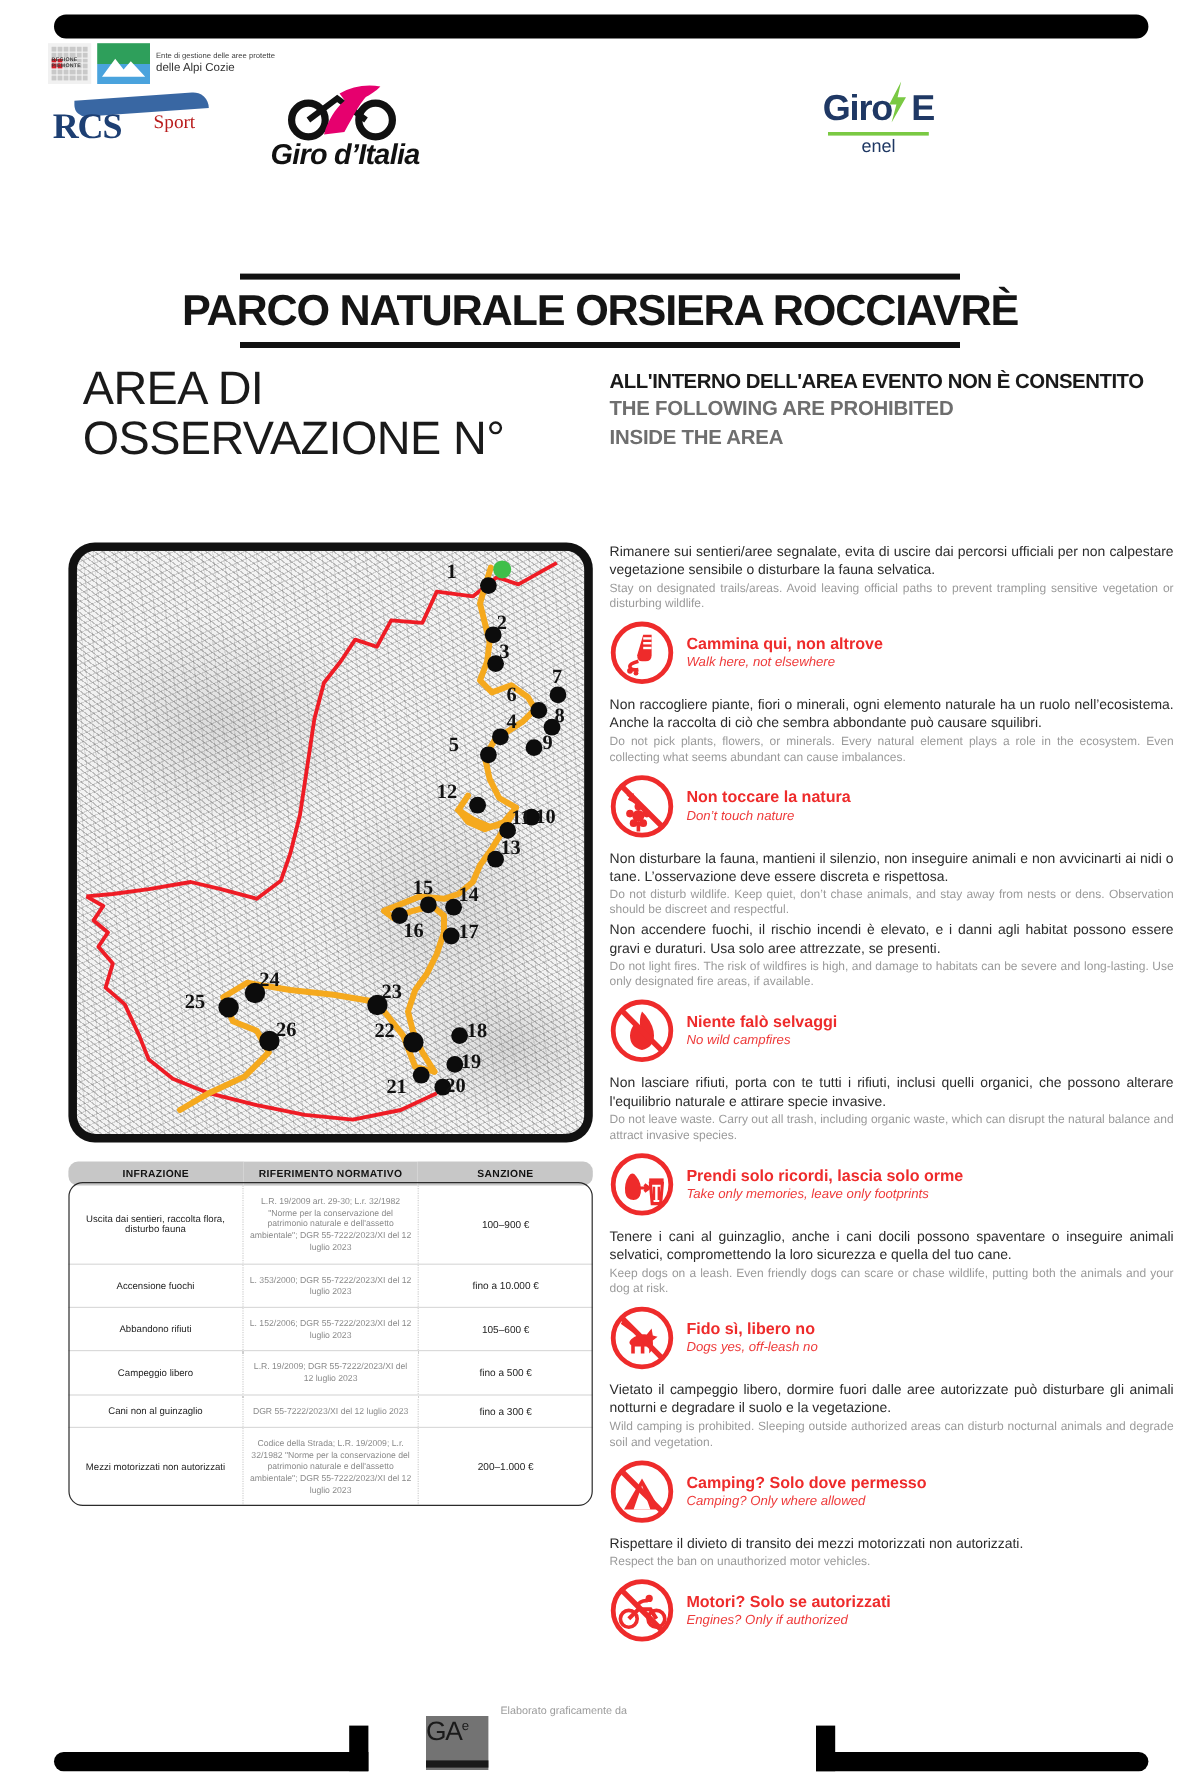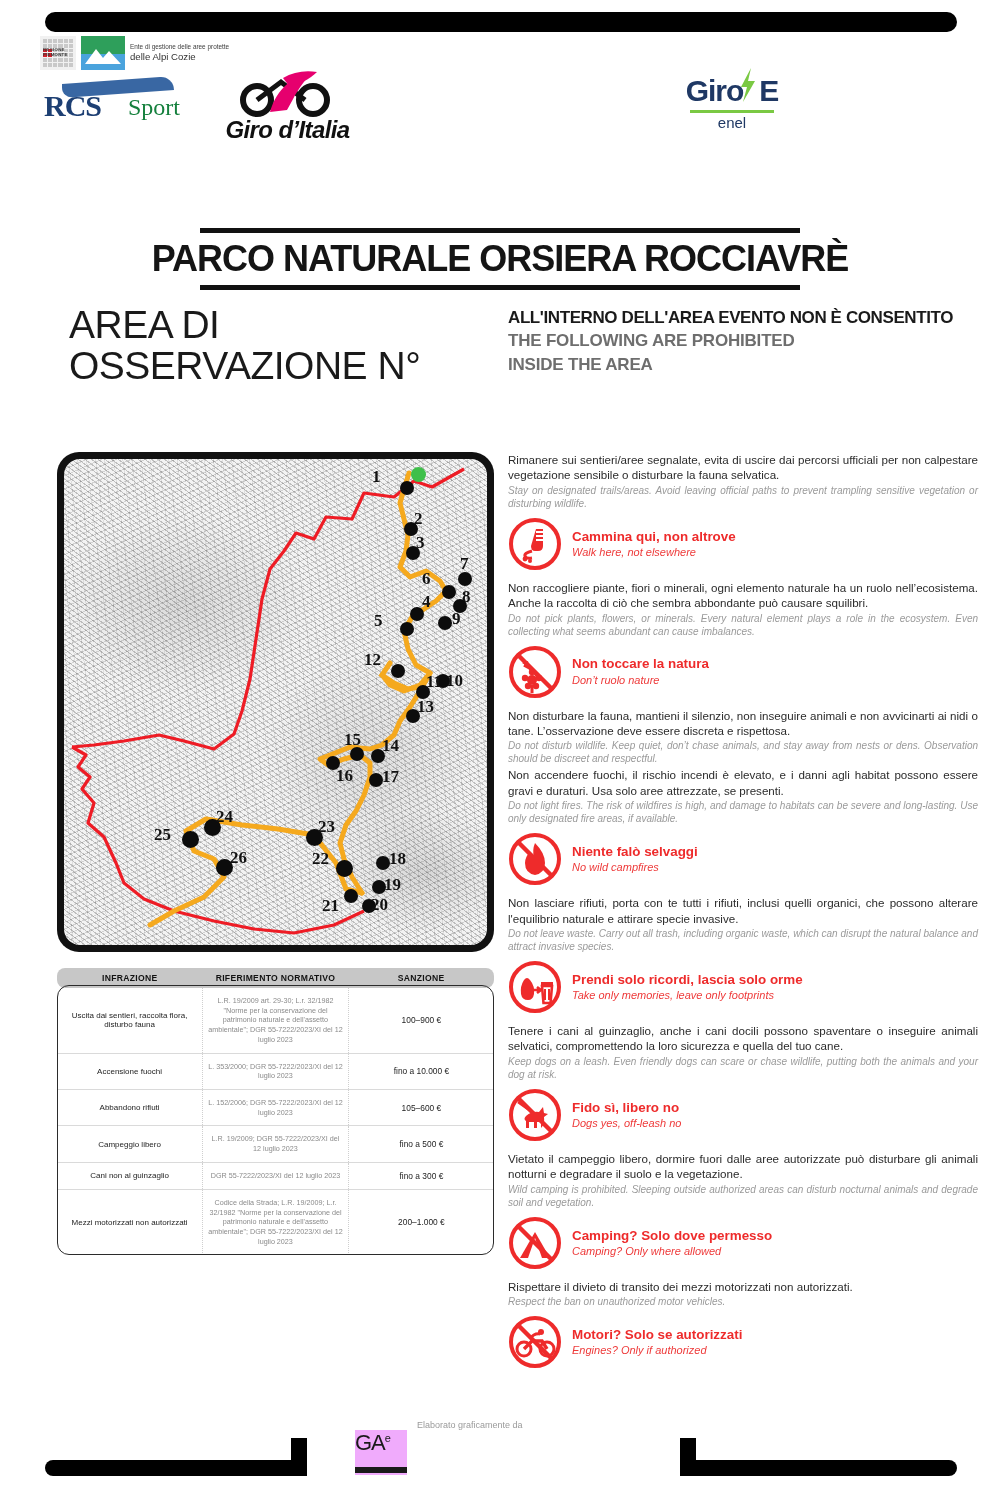--- a/index.html
+++ b/index.html
@@ -42,21 +42,21 @@
   .rp-mount svg { position:absolute; left:0; top:8px; }
   .rp-text { font-size: 7.2px; color: #404040; line-height: 1.25; }
   .rp-text .l1 { font-size: 6.4px; }
   .rp-text .l2 { font-size: 9.6px; color:#333; }
 
   .logo-rcs { position: absolute; left: 40px; top: 78px; width: 140px; height: 42px; }
   .logo-rcs .swoosh { position:absolute; left:22px; top:2px; width:112px; height:14px;
      background:#2e5f9e; border-radius: 0 40px 0 30px; transform: skewY(-4deg); opacity:.95;}
   .logo-rcs .rcs { position:absolute; left:4px; top:11px; font-size:30px; font-weight:bold;
      color:#1d3f73; font-family:"Liberation Serif", serif; letter-spacing:-1px; }
-  .logo-rcs .sport { position:absolute; left:88px; top:16px; font-size:24px; color:#15803d;
+  .logo-rcs .sport { position:absolute; left:88px; top:16px; font-size:16px; color:#b91c1c;
      font-family:"Liberation Serif", serif; }
 
   .logo-giro { position: absolute; left: 225px; top: 70px; width: 125px; text-align:center; }
   .logo-giro .bike { height:48px; position:relative; }
   .logo-giro .word { font-size:24px; font-weight:bold; font-style:italic; color:#111;
       font-family:"Liberation Sans", sans-serif; letter-spacing:-.6px; margin-top:-2px;}
 
   .logo-giroe { position: absolute; left: 672px; top: 74px; width: 120px; text-align:center; }
   .logo-giroe .ge { font-size: 30px; font-weight: bold; color:#1f3864; letter-spacing:-1px;
      font-family:"Liberation Sans", sans-serif; position:relative; display:inline-block;}
@@ -126,34 +126,34 @@
   td.c2 { font-size:7.2px; color:#8a8a8a; width:45%; border-left:1px dotted #cfcfcf; border-right:1px dotted #cfcfcf; line-height:1.35;}
   td.c3 { font-size:8.4px; color:#1d1d1d; width:22%; }
   .tbl-border { position:absolute; left:57px; top:985px; width:437px; height:270px;
      border:1.5px solid #2b2b2b; border-radius:12px; pointer-events:none; }
 
   
   .rules { position:absolute; left:508px; top:452px; width:470px; }
   .rule-block { margin-bottom:2px; }
   .rule-it { font-size:11.6px; color:#2b2b2b; line-height:1.33; text-align:justify;
      font-family:"Liberation Sans", sans-serif; }
-  .rule-en { font-size:10px; color:#9a9a9a; font-style:italic; line-height:1.3; text-align:justify;
+  .rule-en { font-size:10px; color:#9a9a9a; line-height:1.3; text-align:justify;
      margin-top:1px; font-family:"Liberation Sans", sans-serif; }
   .badge { display:flex; align-items:center; gap:10px; margin:7px 0 9px 0; }
   .badge .circ { width:54px; height:54px; flex:0 0 54px; position:relative; }
   .badge .txt .t1 { font-size:13.4px; font-weight:bold; color:#ee2b2b; line-height:1.2;
      font-family:"Liberation Sans", sans-serif; }
   .badge .txt .t2 { font-size:11px; font-style:italic; color:#ee3a3a; line-height:1.2; margin-top:1px;
      font-family:"Liberation Sans", sans-serif; }
 
   
   .footer { position:absolute; left:355px; top:1420px; width:290px; }
   .footer .above { font-size:9px; color:#9b9b9b; margin-left:62px; font-family:"Liberation Sans", sans-serif;}
   .footer .row { display:flex; align-items:flex-start; gap:3px; }
-  .footer .gae { width:52px; height:45px; background:#f0abfc; border:0; position:relative; }
+  .footer .gae { width:52px; height:45px; background:#737373; border:0; position:relative; }
   .footer .gae .gtxt { font-size:22px; color:#1a1a1a; font-family:"Liberation Sans", sans-serif; letter-spacing:-1px; }
   .footer .gae .gtxt sup { font-size:11px; }
   .footer .gae .gbar { position:absolute; left:0; bottom:2px; width:52px; height:6px; background:#1a1a1a; }
   .footer .words .w1 { font-size:27px; color:#1a1a1a; letter-spacing:0px; line-height:.95;
      font-family:"Liberation Sans", sans-serif; }
   .footer .words .w2 { font-size:19px; color:#8e8e8e; letter-spacing:0px; line-height:1;
      font-family:"Liberation Sans", sans-serif; }
   .footer .words .w3 { font-size:6px; color:#c0c0c0; letter-spacing:2px;
      font-family:"Liberation Sans", sans-serif; }
 </style>
@@ -418,21 +418,21 @@
               <circle cx="24" cy="27" r="3.2" fill="#ee2b2b"></circle>
               <circle cx="31" cy="33" r="3.2" fill="#ee2b2b"></circle>
               <circle cx="17" cy="33" r="3.2" fill="#ee2b2b"></circle>
               <circle cx="28" cy="41" r="3.2" fill="#ee2b2b"></circle>
               <circle cx="20" cy="41" r="3.2" fill="#ee2b2b"></circle>
               <path d="M24 40 v8" stroke="#ee2b2b" stroke-width="3"></path>
               <line x1="9" y1="9" x2="45" y2="45" stroke="#ee2b2b" stroke-width="4.5"></line>
             </svg></div>
           <div class="txt">
             <div class="t1">Non toccare la natura</div>
-            <div class="t2">Don’t ruolo nature</div>
+            <div class="t2">Don’t touch nature</div>
           </div>
         </div>
       </div>
       <div class="rule-block">
         <div class="rule-it">Non disturbare la fauna, mantieni il silenzio, non inseguire animali e non avvicinarti ai nidi o tane. L’osservazione deve essere discreta e rispettosa.</div>
         <div class="rule-en">Do not disturb wildlife. Keep quiet, don’t chase animals, and stay away from nests or dens. Observation should be discreet and respectful.</div>
       </div>
       <div class="rule-block">
         <div class="rule-it">Non accendere fuochi, il rischio incendi è elevato, e i danni agli habitat possono essere gravi e duraturi. Usa solo aree attrezzate, se presenti.</div>
         <div class="rule-en">Do not light fires. The risk of wildfires is high, and damage to habitats can be severe and long-lasting. Use only designated fire areas, if available.</div>

